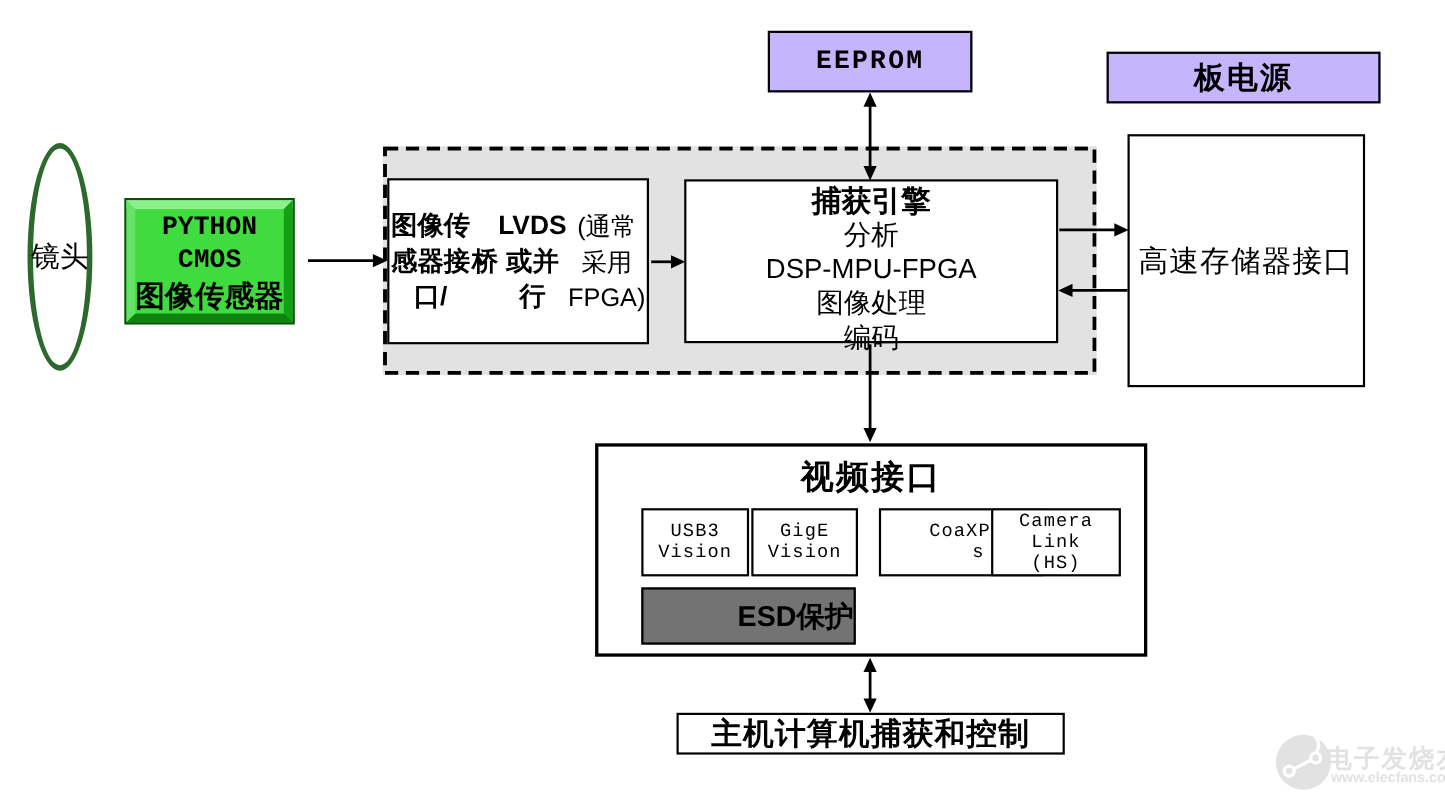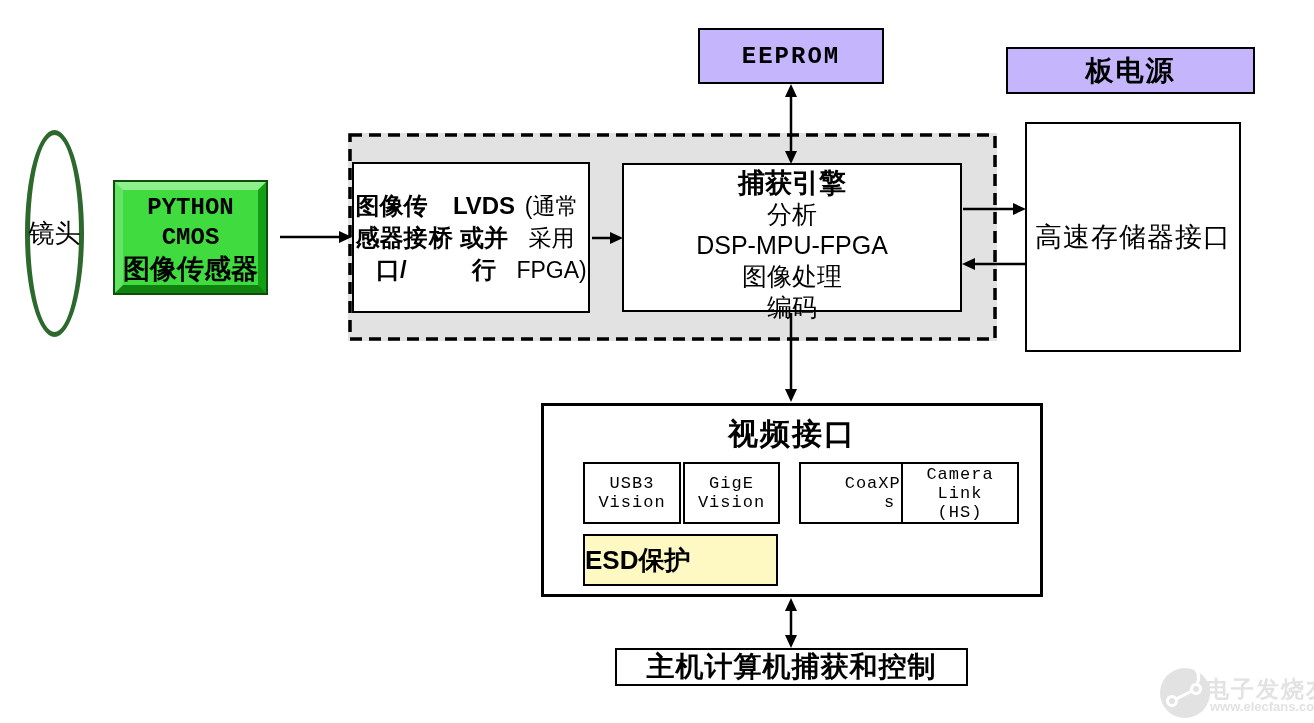--- a/index.html
+++ b/index.html
@@ -83,22 +83,22 @@
     font-family:"Liberation Mono", monospace;font-size:17px;line-height:19px;
     overflow:visible;
   }
   .port-box span{display:inline-block;letter-spacing:1px;}
   .port-1{left:39px;width:94px;}  .port-1 span{max-width:72px;}
   .port-2{left:139px;width:93px;} .port-2 span{max-width:72px;}
   .port-3{left:255px;width:113px;word-break:break-all;padding-left:32px;} .port-3 span{max-width:92px;word-break:break-all;}
   .port-4{left:357px;width:114px;} .port-4 span{max-width:74px;}
   .esd-box{
     position:absolute;left:39px;top:128px;width:191px;height:48px;
-    background:#fef9c3;border:2px solid #000;
-    display:flex;align-items:center;justify-content:flex-start;
+    background:#737373;border:2px solid #000;
+    display:flex;align-items:center;justify-content:flex-end;
   }
   .esd-label{font-size:26px;font-weight:bold;}
 
   .host-box{
     left:615px;top:648px;width:353px;height:38px;
     display:flex;align-items:center;justify-content:center;
   }
   .host-label{font-size:28px;font-weight:bold;letter-spacing:1px;white-space:nowrap;}
 
   

